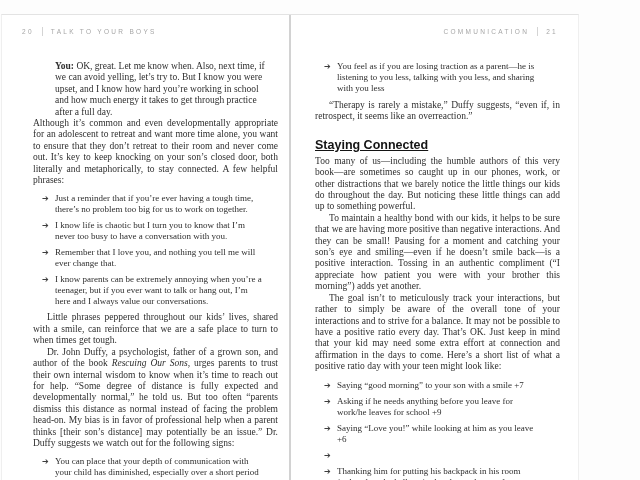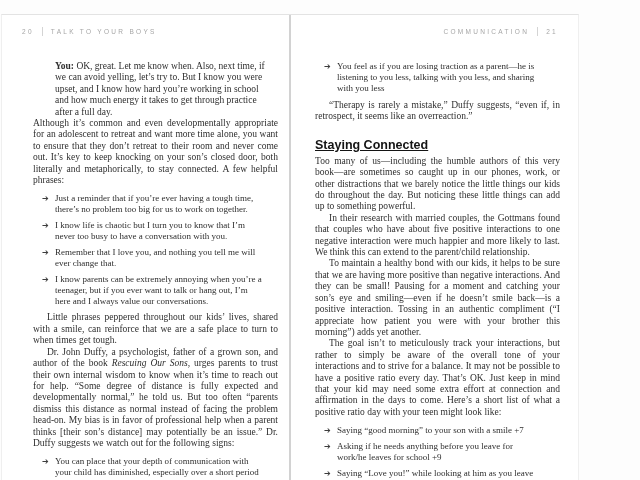--- a/index.html
+++ b/index.html
@@ -116,21 +116,20 @@
             <span class="arrow">➔</span>
             <span>You feel as if you are losing traction as a parent—he is listening to you less, talking with you less, and sharing with you less</span>
           </li>
       </ul>
 
       <p class="indent quote-para">“Therapy is rarely a mistake,” Duffy suggests, “even if, in retrospect, it seems like an overreaction.”</p>
 
       <h2>Staying Connected</h2>
 
       <p>Too many of us—including the humble authors of this very book—are sometimes so caught up in our phones, work, or other distractions that we barely notice the little things our kids do throughout the day. But noticing these little things can add up to something powerful.</p>
-      <p class="indent">In their research with married couples, the Gottmans found that couples who have about five positive interactions to one negative interaction were much happier and more likely to last. We think this can extend to the parent/child relationship.</p>
       <p class="indent">To maintain a healthy bond with our kids, it helps to be sure that we are having more positive than negative interactions. And they can be small! Pausing for a moment and catching your son’s eye and smiling—even if he doesn’t smile back—is a positive interaction. Tossing in an authentic compliment (“I appreciate how patient you were with your brother this morning”) adds yet another.</p>
       <p class="indent">The goal isn’t to meticulously track your interactions, but rather to simply be aware of the overall tone of your interactions and to strive for a balance. It may not be possible to have a positive ratio every day. That’s OK. Just keep in mind that your kid may need some extra effort at connection and affirmation in the days to come. Here’s a short list of what a positive ratio day with your teen might look like:</p>
 
       <ul class="blist">
         <li>
             <span class="arrow">➔</span>
             <span>Saying “good morning” to your son with a smile +7</span>
           </li>
         <li>
             <span class="arrow">➔</span>

